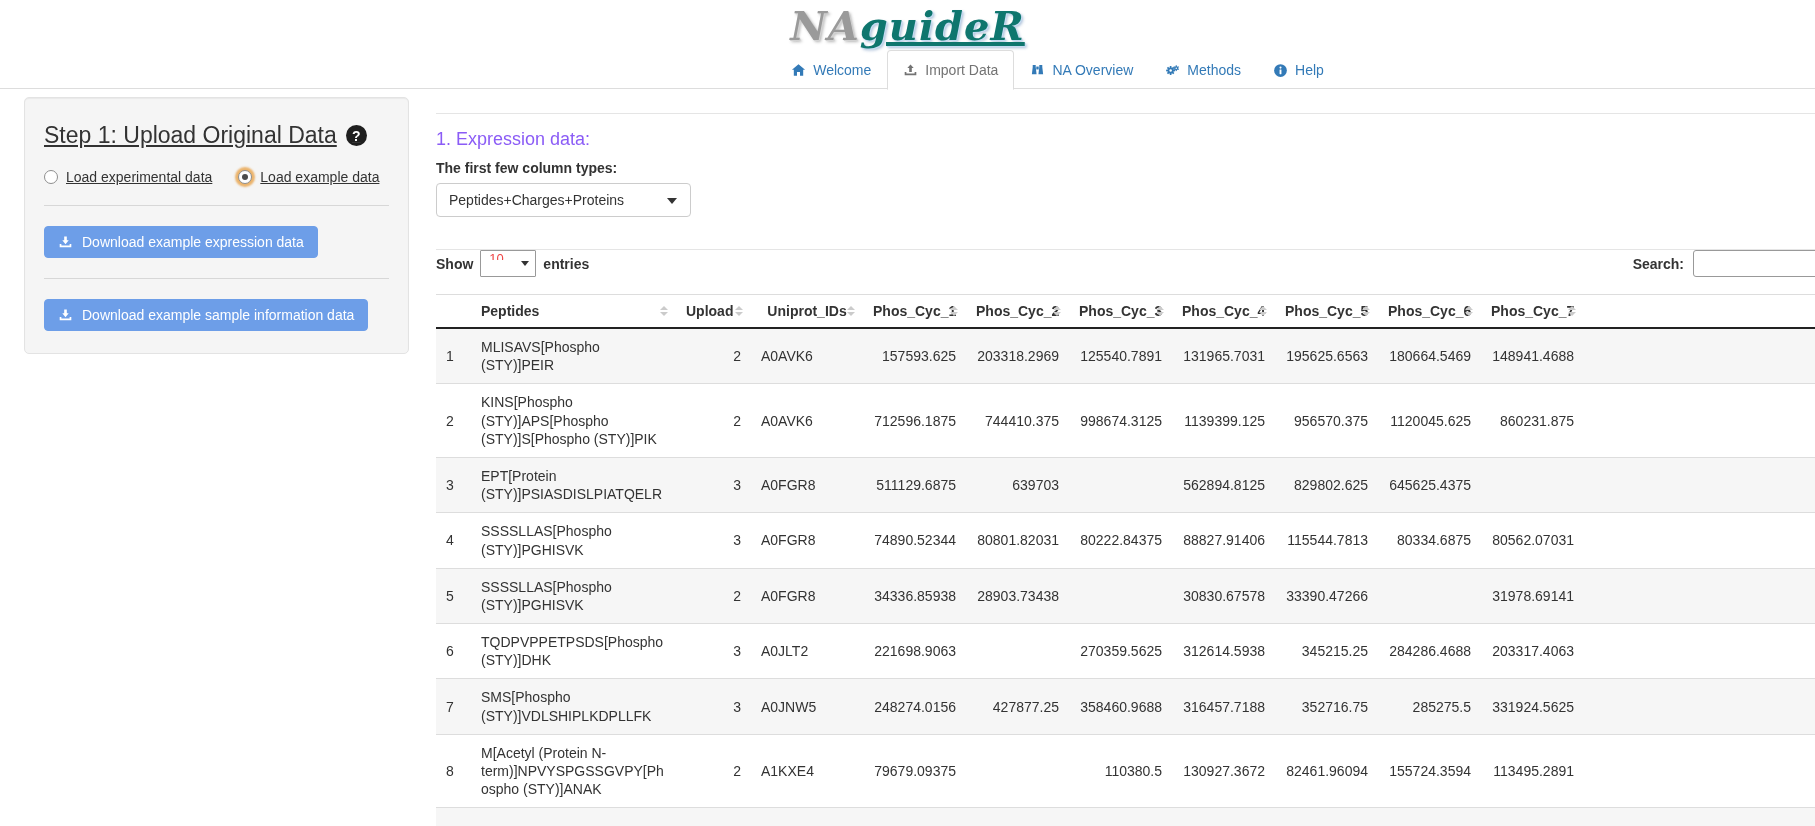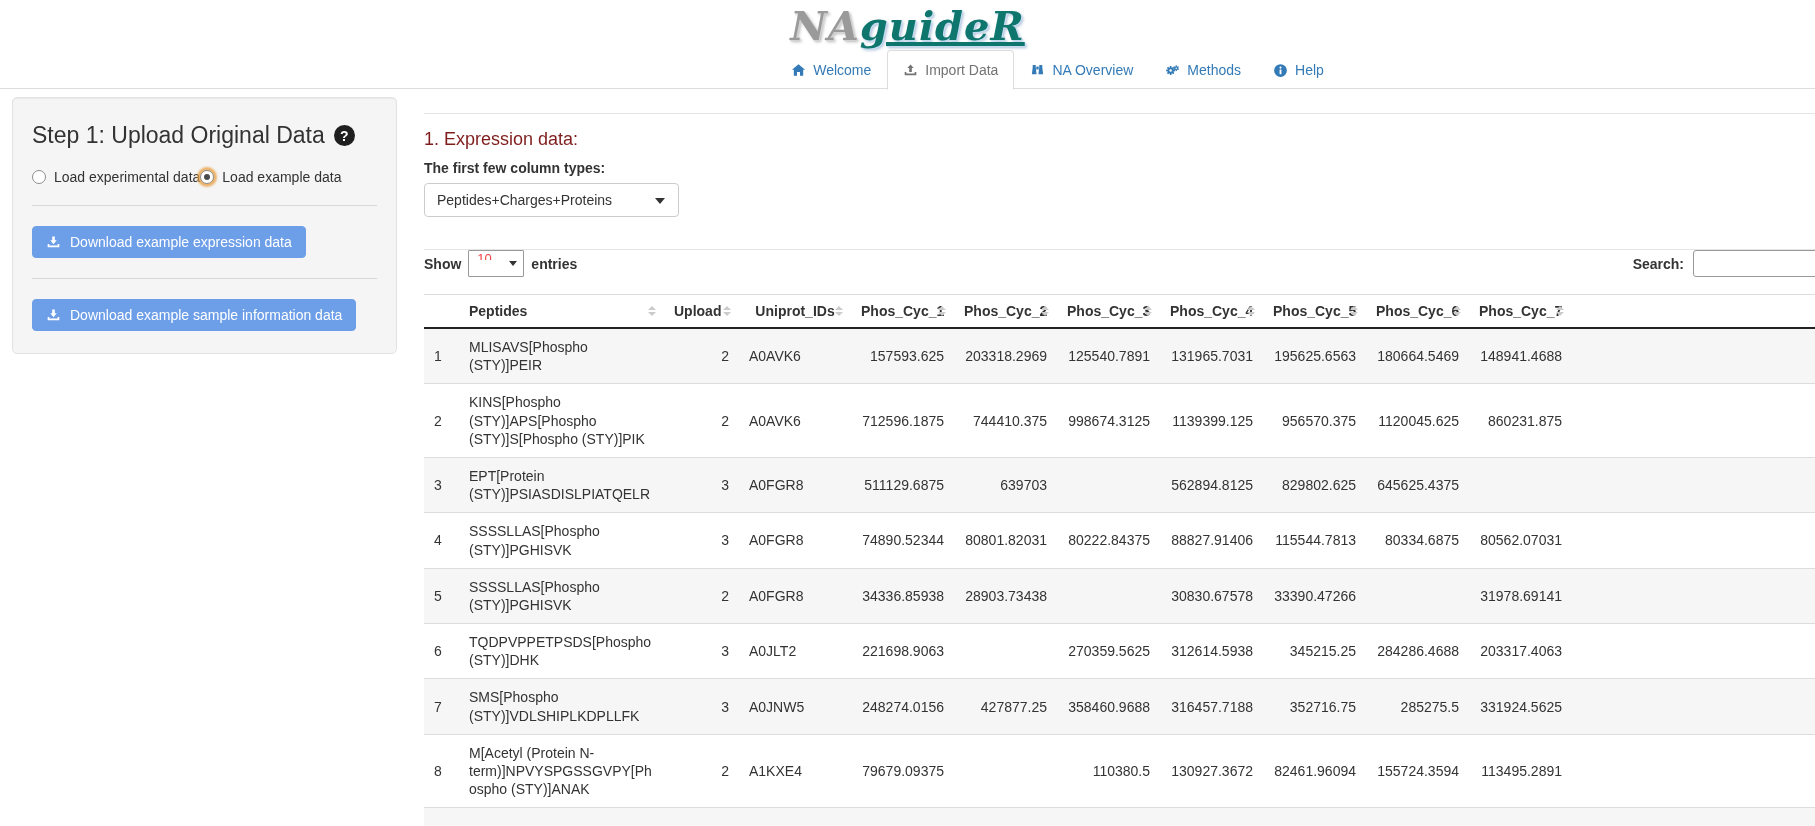--- a/index.html
+++ b/index.html
@@ -31,35 +31,35 @@
     border:1px solid transparent; border-radius:4px 4px 0 0; cursor:pointer;
   }
   .nav-tabs li.active a { color:#737373; background:#fff; border-color:#ddd #ddd transparent #ddd;align-items:center; }
   .nav-tabs svg { flex:0 0 auto; }
 
   
   .content { display:flex; align-items:flex-start; }
 
   
   .side {
-    width:385px; margin:8px 0 0 12px; padding:12px 19px 22px;
+    width:385px; margin:8px 0 0 24px; padding:12px 19px 22px;
     background:#f5f5f5; border:1px solid #e3e3e3; border-radius:5px;
-    box-shadow:inset 0 1px 1px rgba(0,0,0,.05); flex:0 0 auto;
+    box-shadow:inset 0 1px 1px rgba(0,0,0,.05); flex:0 0 auto;text-decoration:underline;
   }
   .side h3 {
     font-size:23px; font-weight:400; color:#333;
     margin:12px 0 20px; display:flex; align-items:center; gap:9px;
   }
   .q-badge {
     width:21px; height:21px; border-radius:50%; background:#1f1f1f; color:#fff;
     display:inline-flex; align-items:center; justify-content:center;
     font-size:14px; font-weight:bold; cursor:pointer; flex:0 0 auto;
   }
   .q-badge::after { content:"?"; }
-  .radio-row { display:flex; align-items:center; margin:16px 0 4px; }
+  .radio-row { display:flex; align-items:center; gap:26px; margin:16px 0 4px; }
   .radio { display:flex; align-items:center; gap:8px; cursor:pointer; font-size:14px; color:#333; }
   .rb {
     width:14px; height:14px; border-radius:50%; border:1px solid #8e8e8e;
     background:#fff; position:relative; flex:0 0 auto;
   }
   .radio.selected .rb { box-shadow:0 0 2px 3px rgba(232,163,72,.8); }
   .radio.selected .rb::after {
     content:""; position:absolute; left:3px; top:3px; right:3px; bottom:3px;
     border-radius:50%; background:#4b4b4b;
   }
@@ -67,21 +67,21 @@
   .btn-dl {
     display:inline-flex; align-items:center; gap:9px;
     background:#6d9ee8; border:1px solid #6d9ee8; color:#fff;
     border-radius:4px; padding:7px 13px; font-size:14px;
     font-family:"Liberation Sans", sans-serif; cursor:pointer;
   }
 
   
   .main { flex:1 1 auto; margin-left:27px; position:relative; min-width:0; }
   hr.main-top { border:0; border-top:1px solid #e5e5e5; margin:24px 0 0; }
-  h4.section { font-size:18px; font-weight:400; margin:15px 0 10px; color:#7f1d1d; }
+  h4.section { font-size:18px; font-weight:400; margin:15px 0 10px; color:#8b5cf6; }
   .col-label { font-weight:bold; font-size:14px; margin:0 0 7px; }
   .selectize {
     width:255px; height:34px; border:1px solid #ccc; border-radius:4px; background:#fff;
     display:flex; align-items:center; padding:0 30px 0 12px; position:relative;
     cursor:pointer; color:#333;
   }
   .selectize .caret {
     position:absolute; right:13px; top:14px; width:0; height:0;
     border-left:5px solid transparent; border-right:5px solid transparent;
     border-top:6px solid #333;

